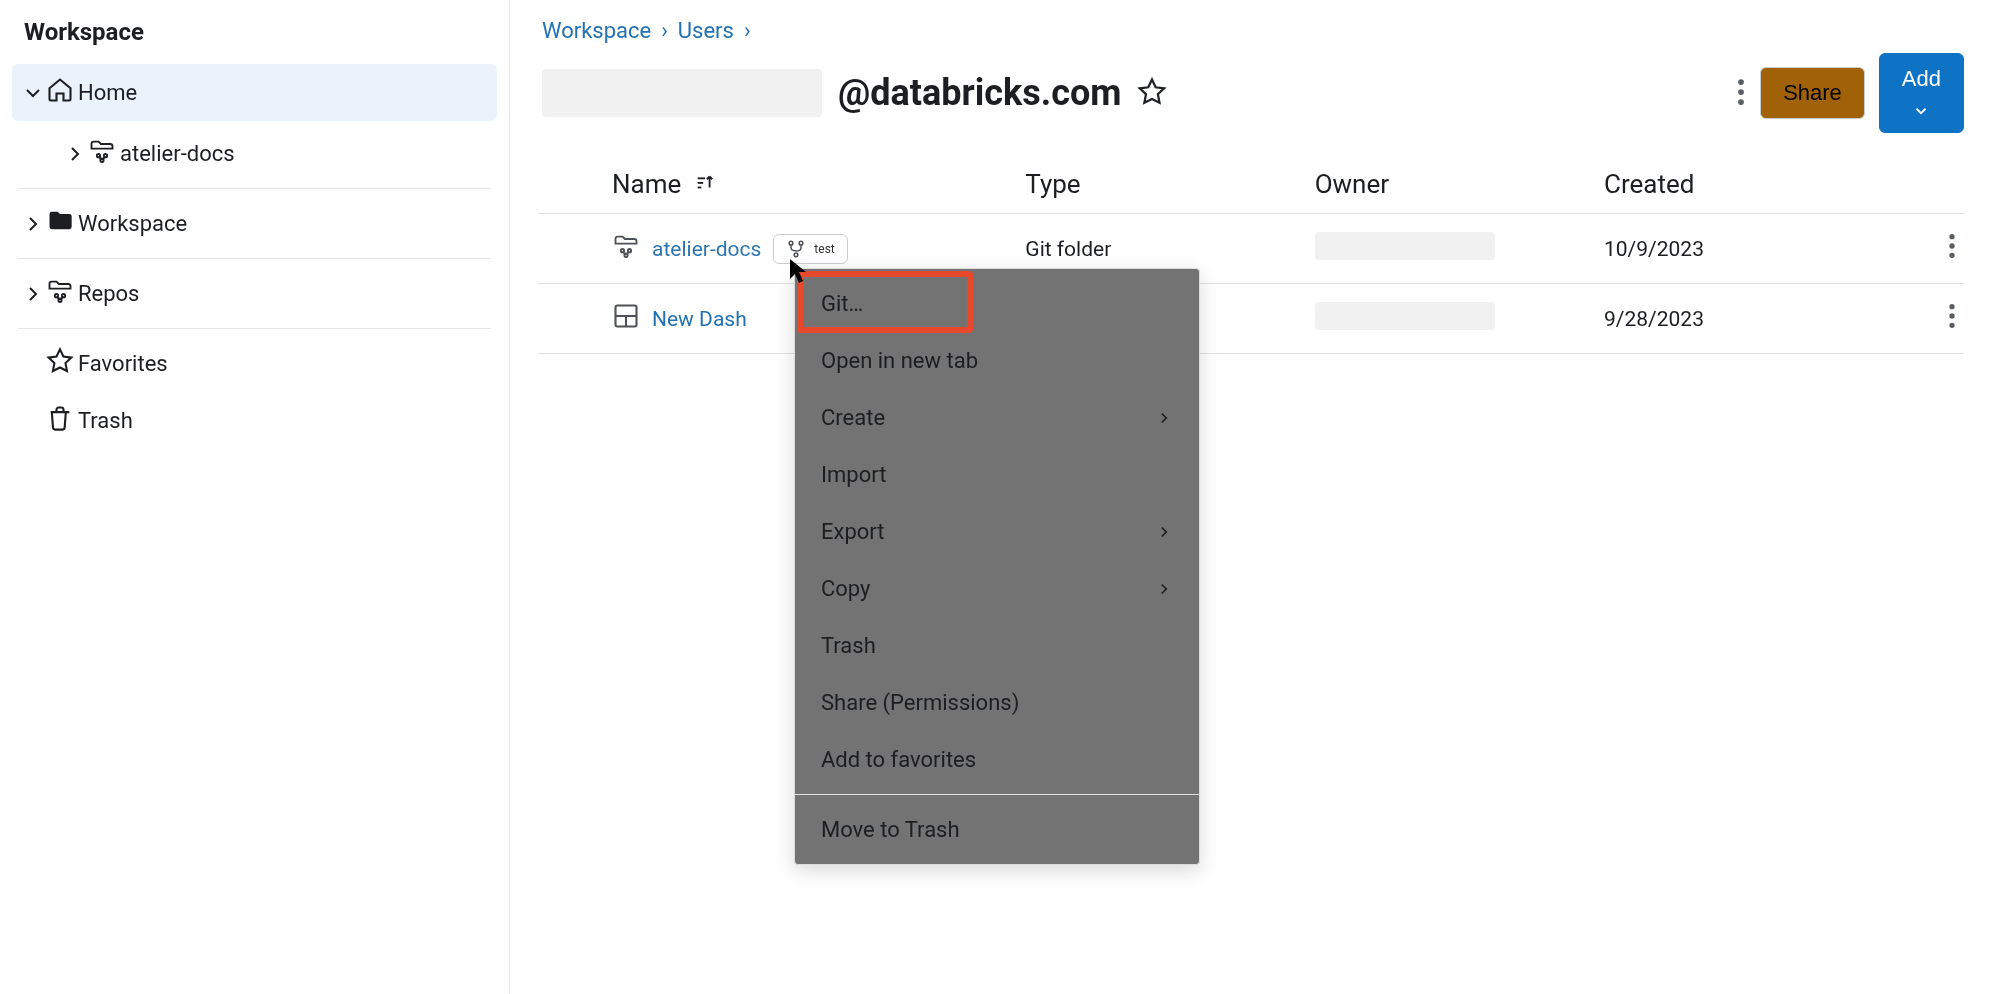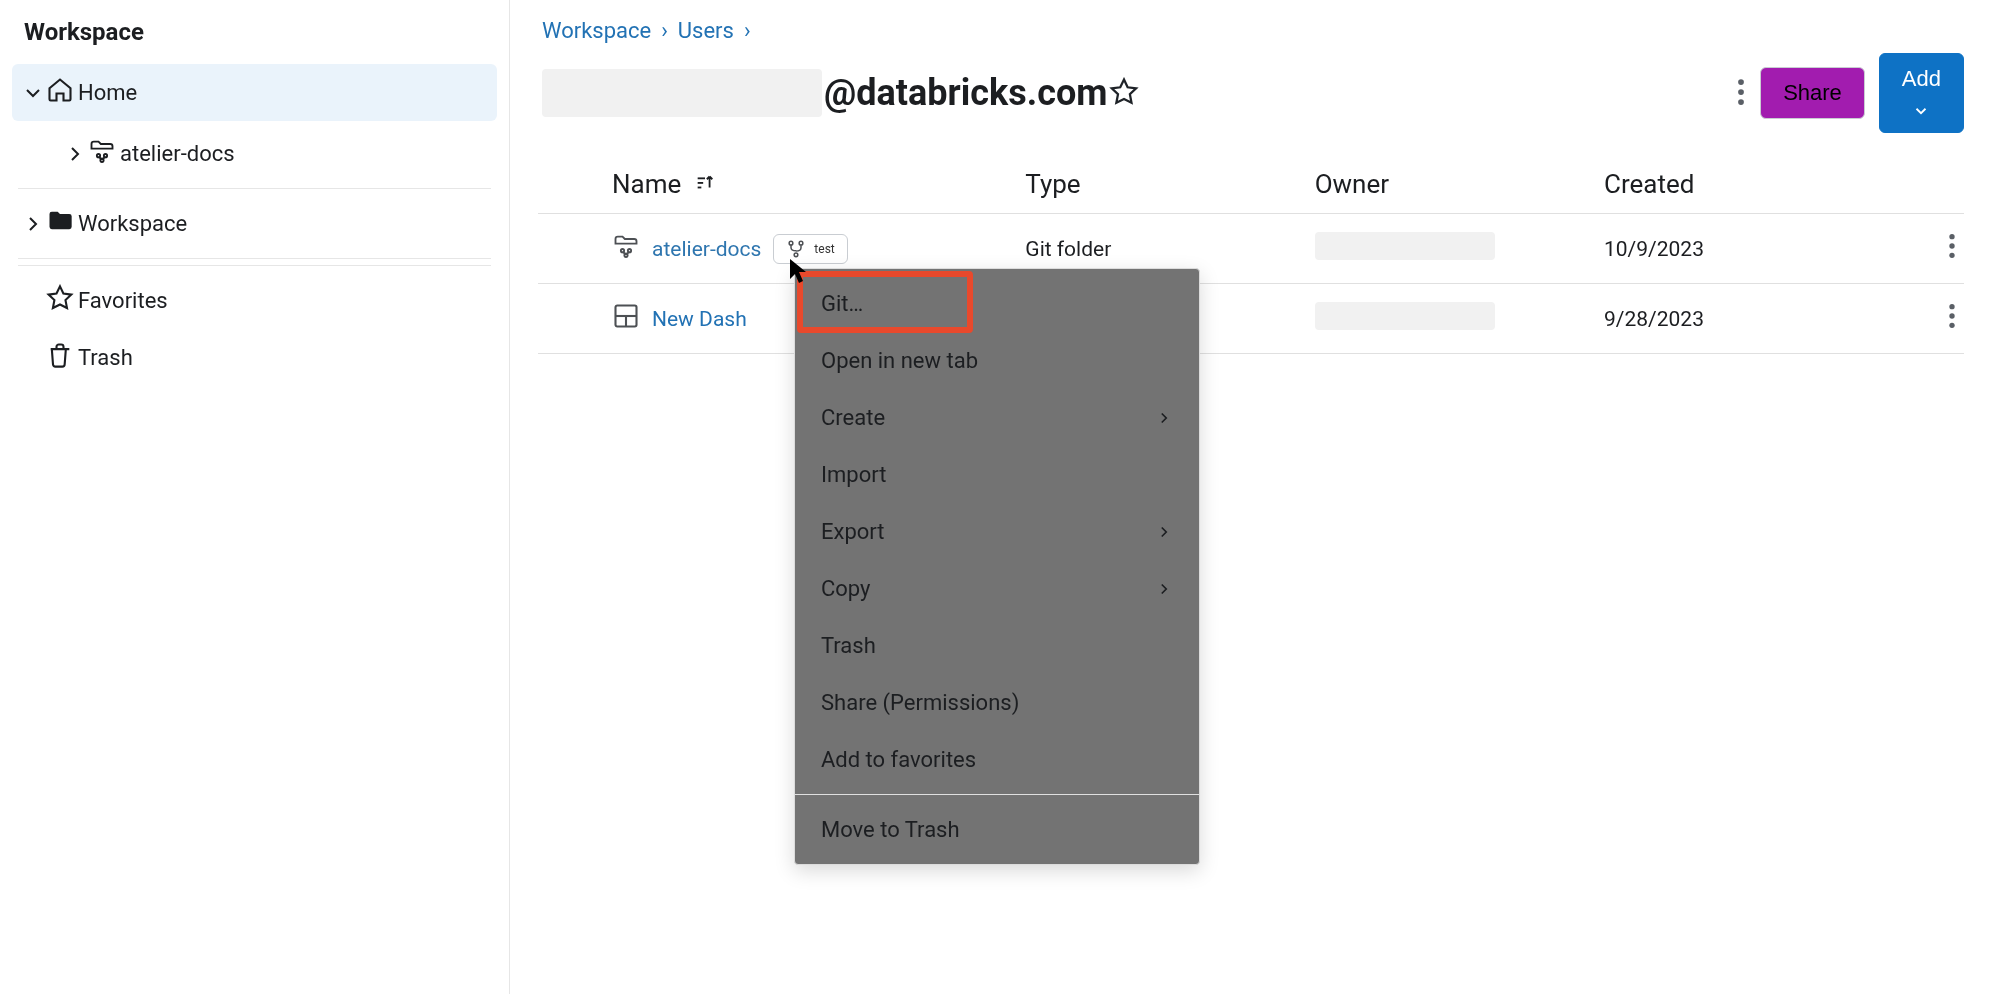--- a/index.html
+++ b/index.html
@@ -55,36 +55,36 @@
     .main { flex: 1; padding: 0 28px; position: relative; }
     .breadcrumb {
       display: flex; align-items: center; gap: 10px;
       padding: 18px 0 6px 4px;
       font-size: 22px;
     }
     .breadcrumb a { color: #2272b4; text-decoration: none; }
     .breadcrumb .sep { color: #2272b4; }
 
     .header-row {
-      display: flex; align-items: center; gap: 2px;
+      display: flex; align-items: center; gap: 16px;
       padding: 4px 0 22px 4px;
       justify-content: space-between;
     }
     .user-prefix-mask {
       display:inline-block; width: 280px; height: 48px;
       background: #f1f1f1; border-radius:4px;
     }
     .user-suffix {
       font-size: 36px; font-weight: 700; color: #1c1e21;
     }
     .header-actions { margin-left: auto; display:flex; align-items:center; gap: 14px; }
     .btn {
       display:inline-flex; align-items:center; gap:10px;
       padding: 12px 22px; font-size: 22px; border-radius: 6px;
-      border: 1px solid #c9cdd2; background:#a21caf; cursor:pointer;
+      border: 1px solid #c9cdd2; background:#a16207; cursor:pointer;
     }
     .btn.primary { background:#0e72c5; color:#fff; border-color:#0e72c5;flex-direction:column; }
 
     
     table { width:100%; border-collapse: collapse; }
     thead th {
       text-align:left; font-size:26px; font-weight:400;
       padding: 14px 12px; border-bottom: 1px solid #e0e0e0;
       color:#1c1e21;
     }
@@ -197,20 +197,37 @@
       <span>
         <svg class="ico-lg" viewBox="0 0 24 24" fill="currentColor">
             <path d="M3 6a2 2 0 0 1 2-2h5l2 2h8a2 2 0 0 1 2 2v9a2 2 0 0 1-2 2H5a2 2 0 0 1-2-2z"></path>
           </svg>
       </span>
       <span>Workspace</span>
     </div>
 
     <div class="sidebar-section-divider"></div>
 
+    <div class="sidebar-item">
+      <span class="chev">
+        <svg class="ico" viewBox="0 0 24 24" fill="none" stroke="currentColor" stroke-width="2">
+            <polyline points="9 6 15 12 9 18"></polyline>
+          </svg>
+      </span>
+      <span>
+        <svg class="ico-lg" viewBox="0 0 24 24" fill="none" stroke="currentColor" stroke-width="1.6">
+            <path d="M3 6a2 2 0 0 1 2-2h4l2 2h8a2 2 0 0 1 2 2v2H3z"></path>
+            <circle cx="9" cy="16" r="1.4"></circle>
+            <circle cx="15" cy="16" r="1.4"></circle>
+            <circle cx="12" cy="20" r="1.4"></circle>
+            <path d="M9 17.2 12 19m3-1.8L12 19"></path>
+          </svg>
+      </span>
+      <span>Repos</span>
+    </div>
 
     <div class="sidebar-section-divider"></div>
 
     <div class="sidebar-item">
       <span class="chev" style="visibility:hidden"></span>
       <span>
         <svg class="ico-lg" viewBox="0 0 24 24" fill="none" stroke="currentColor" stroke-width="1.8">
             <path d="m12 2 2.9 6.2 6.8.9-5 4.7 1.3 6.8L12 17.6 5.9 20.6l1.3-6.8-5-4.7 6.8-.9z"></path>
           </svg>
       </span>

